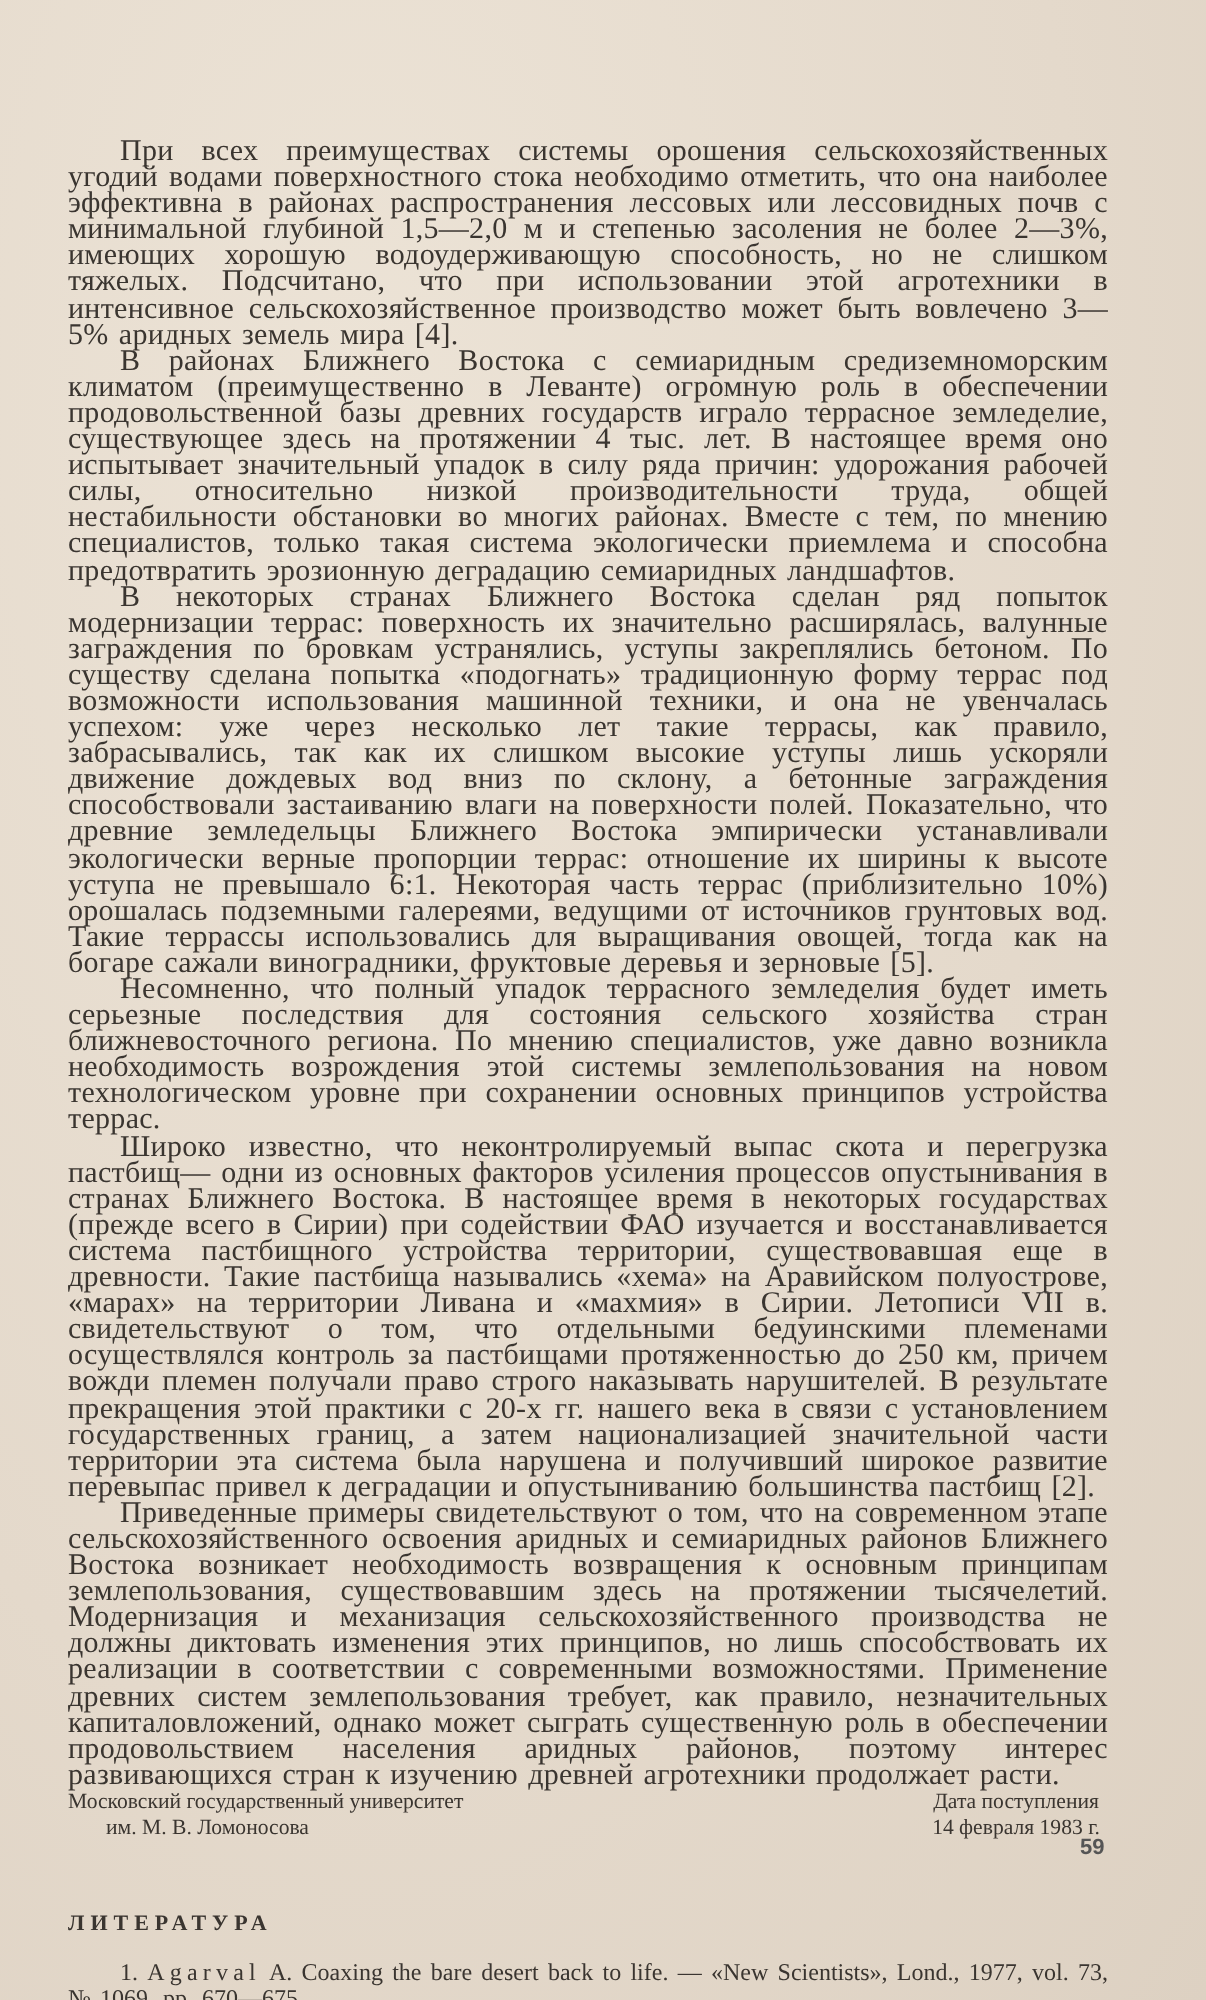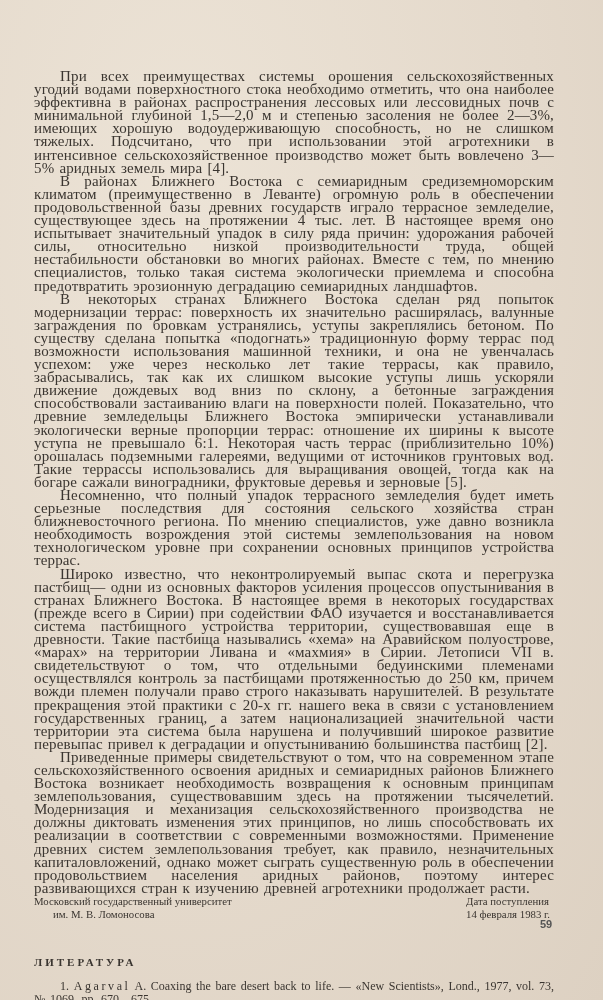--- a/index.html
+++ b/index.html
@@ -18,21 +18,21 @@
     margin:0;
     letter-spacing:0.15px;
     word-spacing:1.2px;
   }
   .para + .para { margin-top:0; }
   .sign {
     display:flex; justify-content:space-between;
     font-size:10.8px; line-height:13.5px;
   }
   .sign .left div:nth-child(2) { padding-left:19px; }
-  .sign .right { padding-right:4px; }
+  .sign .right { text-align:center; padding-right:4px; }
   .lit-title {
     text-align:left; font-weight:bold;
     font-size:11px; letter-spacing:3px;
     margin-top:34px; margin-bottom:12px;
   }
   .ref {
     font-size:12px; line-height:12.8px;
     text-align:justify; text-indent:26px; margin:0;
     word-spacing:1.5px;
   }

